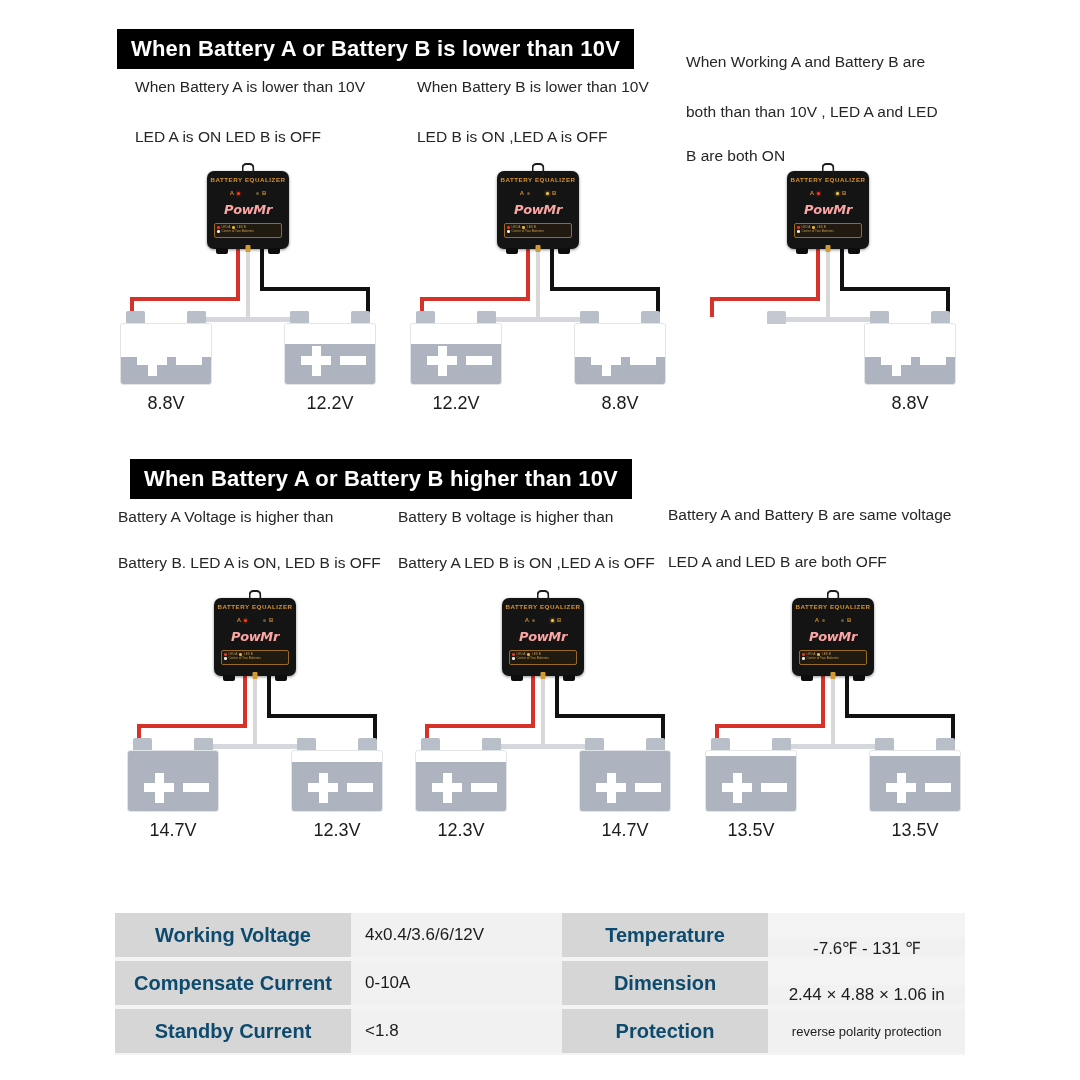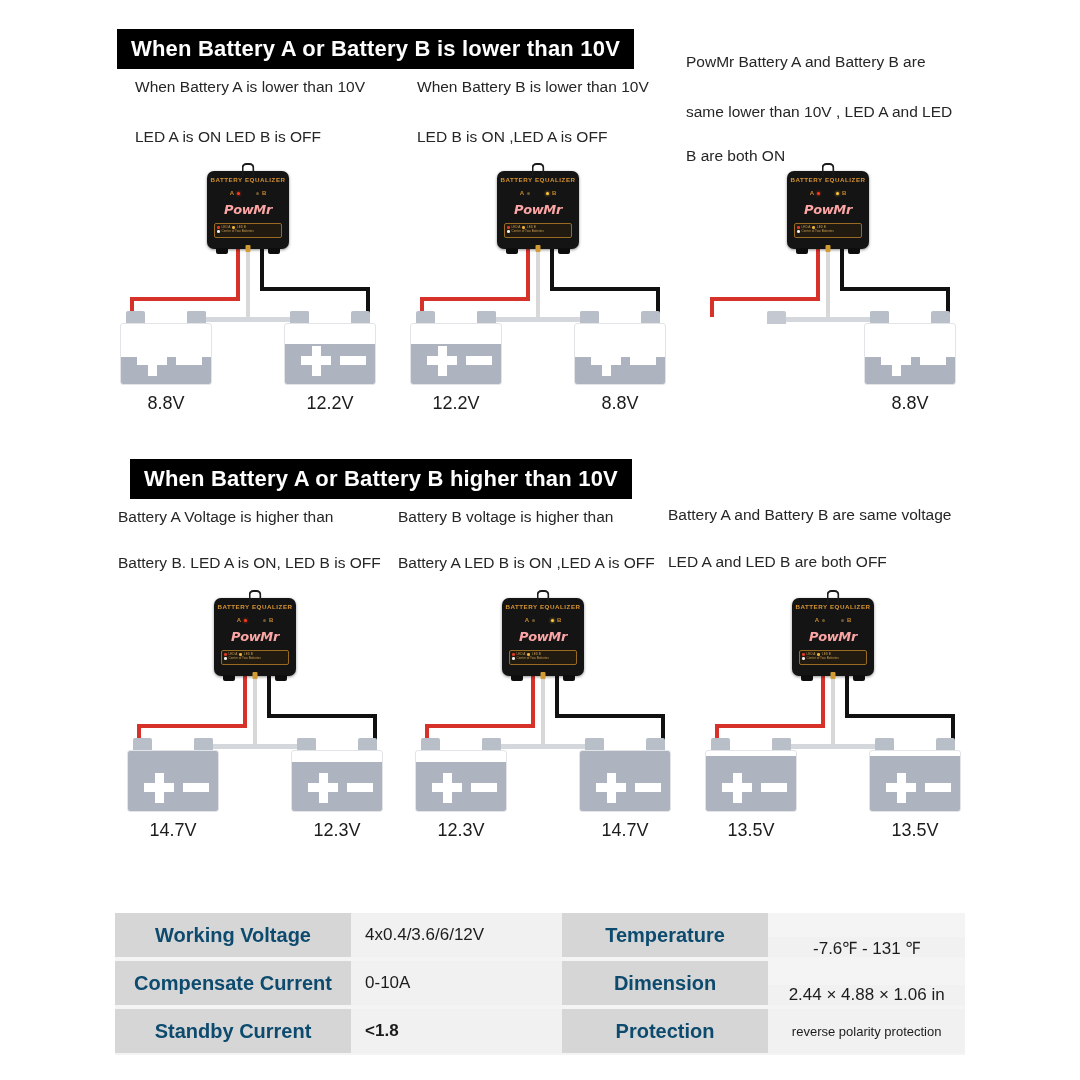--- a/index.html
+++ b/index.html
@@ -312,22 +312,22 @@
         </div>
         <div class="st-row">
           <span class="st-dot white"></span>
           <span>Center of Two Batteries</span>
         </div>
       </div>
       <div class="dev-conn l"></div>
       <div class="dev-conn r"></div>
       <div class="dev-bottom-plug"></div>
     </div>
-    <div class="cap" style="left: 686px; top: 53px;">PowMr Battery A and Battery B are</div>
-    <div class="cap" style="left: 686px; top: 103px;">same lower than 10V ,  LED A and LED</div>
+    <div class="cap" style="left: 686px; top: 53px;">When Working A and Battery B are</div>
+    <div class="cap" style="left: 686px; top: 103px;">both than than 10V ,  LED A and LED</div>
     <div class="cap" style="left: 686px; top: 147px;">B are both ON</div>
     <div class="wire" style="left: 816px; top: 249px; width: 4px; height: 48px;"></div>
     <div class="wire" style="left: 710px; top: 297px; width: 110px; height: 4px;"></div>
     <div class="wire" style="left: 710px; top: 297px; width: 4px; height: 20px;"></div>
     <div class="wire blk" style="left: 840px; top: 249px; width: 4px; height: 38px;"></div>
     <div class="wire blk" style="left: 840px; top: 287px; width: 110px; height: 4px;"></div>
     <div class="wire blk" style="left: 946px; top: 287px; width: 4px; height: 30px;"></div>
     <div class="wire wht" style="left: 826px; top: 249px; width: 4px; height: 70px;"></div>
     <div class="midbar" style="left: 775px; top: 317px; width: 103px; height: 5px;"></div>
     <div class="midterm" style="left: 767px; top: 311px; width: 19px; height: 13px;"></div>
@@ -574,18 +574,18 @@
         <div class="cell-val ctr" style="width: 200px;">-7.6℉ - 131 ℉</div>
       </div>
       <div class="spec-row" style="top: 48px;">
         <div class="cell-lbl" style="width: 240px;">Compensate Current</div>
         <div class="cell-val" style="width: 200px;">0-10A</div>
         <div class="cell-lbl" style="width: 210px;">Dimension</div>
         <div class="cell-val ctr" style="width: 200px;">2.44 × 4.88 × 1.06 in</div>
       </div>
       <div class="spec-row" style="top: 96px;">
         <div class="cell-lbl" style="width: 240px;">Standby Current</div>
-        <div class="cell-val" style="width: 200px; font-weight: bold;">&lt;1.8</div>
+        <div class="cell-val" style="width: 200px;">&lt;1.8</div>
         <div class="cell-lbl" style="width: 210px;">Protection</div>
         <div class="cell-val small" style="width: 200px;">reverse polarity protection</div>
       </div>
     </div>
   </div>
 
 </body></html>

